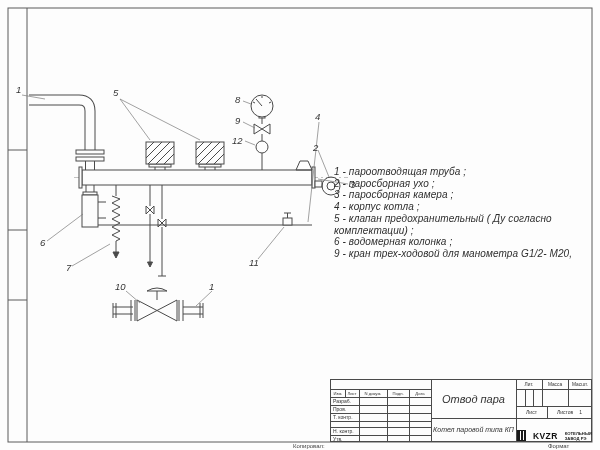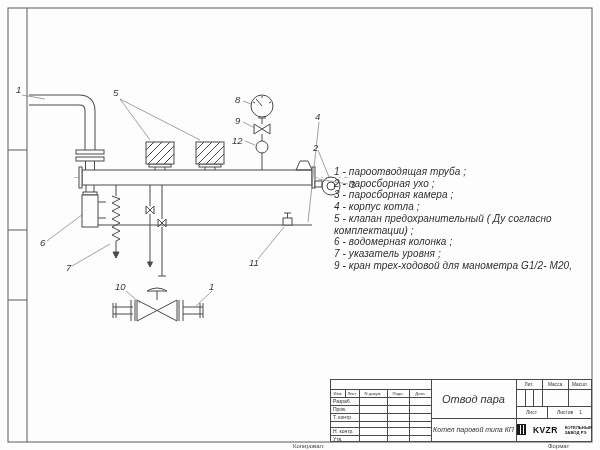--- a/index.html
+++ b/index.html
@@ -16,21 +16,21 @@
 
   
   #titleblock { position:absolute; left:330px; top:379px; width:262px; height:63px;
                 border:1px solid #4a4a4a; background:#fdfdfd; color:#333; }
   .vl { position:absolute; width:1px; background:#4a4a4a; }
   .hl { position:absolute; height:1px; background:#4a4a4a; }
   .tb { position:absolute; white-space:nowrap; color:#333; }
   .c  { display:flex; align-items:center; justify-content:center; text-align:center; }
   .l  { display:flex; align-items:center; justify-content:flex-start; }
   .it { font-style:italic; }
-  #company-cell { position:absolute; display:flex; align-items:center; justify-content:center; gap:7px; }
+  #company-cell { position:absolute; display:flex; align-items:flex-end; justify-content:center; gap:7px; }
   #logo-bars { width:9px; height:11px;
                background:repeating-linear-gradient(90deg,#1a1a1a 0,#1a1a1a 2px,#fdfdfd 2px,#fdfdfd 3px);
                border:1px solid #1a1a1a; }
   #logo-text { font-weight:bold; font-size:8.5px; letter-spacing:0.4px; color:#111; }
   .company-name { font-size:4.2px; line-height:5px; font-weight:bold; color:#222; }
 
   .footer-txt { position:absolute; font-size:6px; color:#444; white-space:nowrap; }
 </style>
 </head>
 <body>
@@ -206,21 +206,20 @@
     </g>
   </svg>
 
   <div id="legend">
     <div class="li"><span>1</span> <span>-  пароотводящая труба ;</span></div>
     <div class="li"><span>2</span> <span>-  паросборная ухо ;</span></div>
     <div class="li"><span>3</span> <span>-  паросборная камера ;</span></div>
     <div class="li"><span>4</span> <span>-  корпус котла ;</span></div>
     <div class="li"><span>5</span> <span>-  клапан предохранительный ( Ду согласно комплектации) ;</span></div>
     <div class="li"><span>6</span> <span>-  водомерная колонка ;</span></div>
-    <div class="li"><span>7</span> <span>-  указатель уровня ;</span></div>
     <div class="li"><span>9</span> <span>-  кран трех-ходовой для манометра  G1/2- М20,</span></div>
   </div>
 
   <div id="titleblock">
 
     <div class="vl" style="left:100px;top:0;height:61px;"></div>
     <div class="vl" style="left:185px;top:0;height:61px;"></div>
     <div class="vl" style="left:14px;top:9px;height:8px;"></div>
     <div class="vl" style="left:28px;top:9px;height:52px;"></div>
     <div class="vl" style="left:56px;top:9px;height:52px;"></div>

